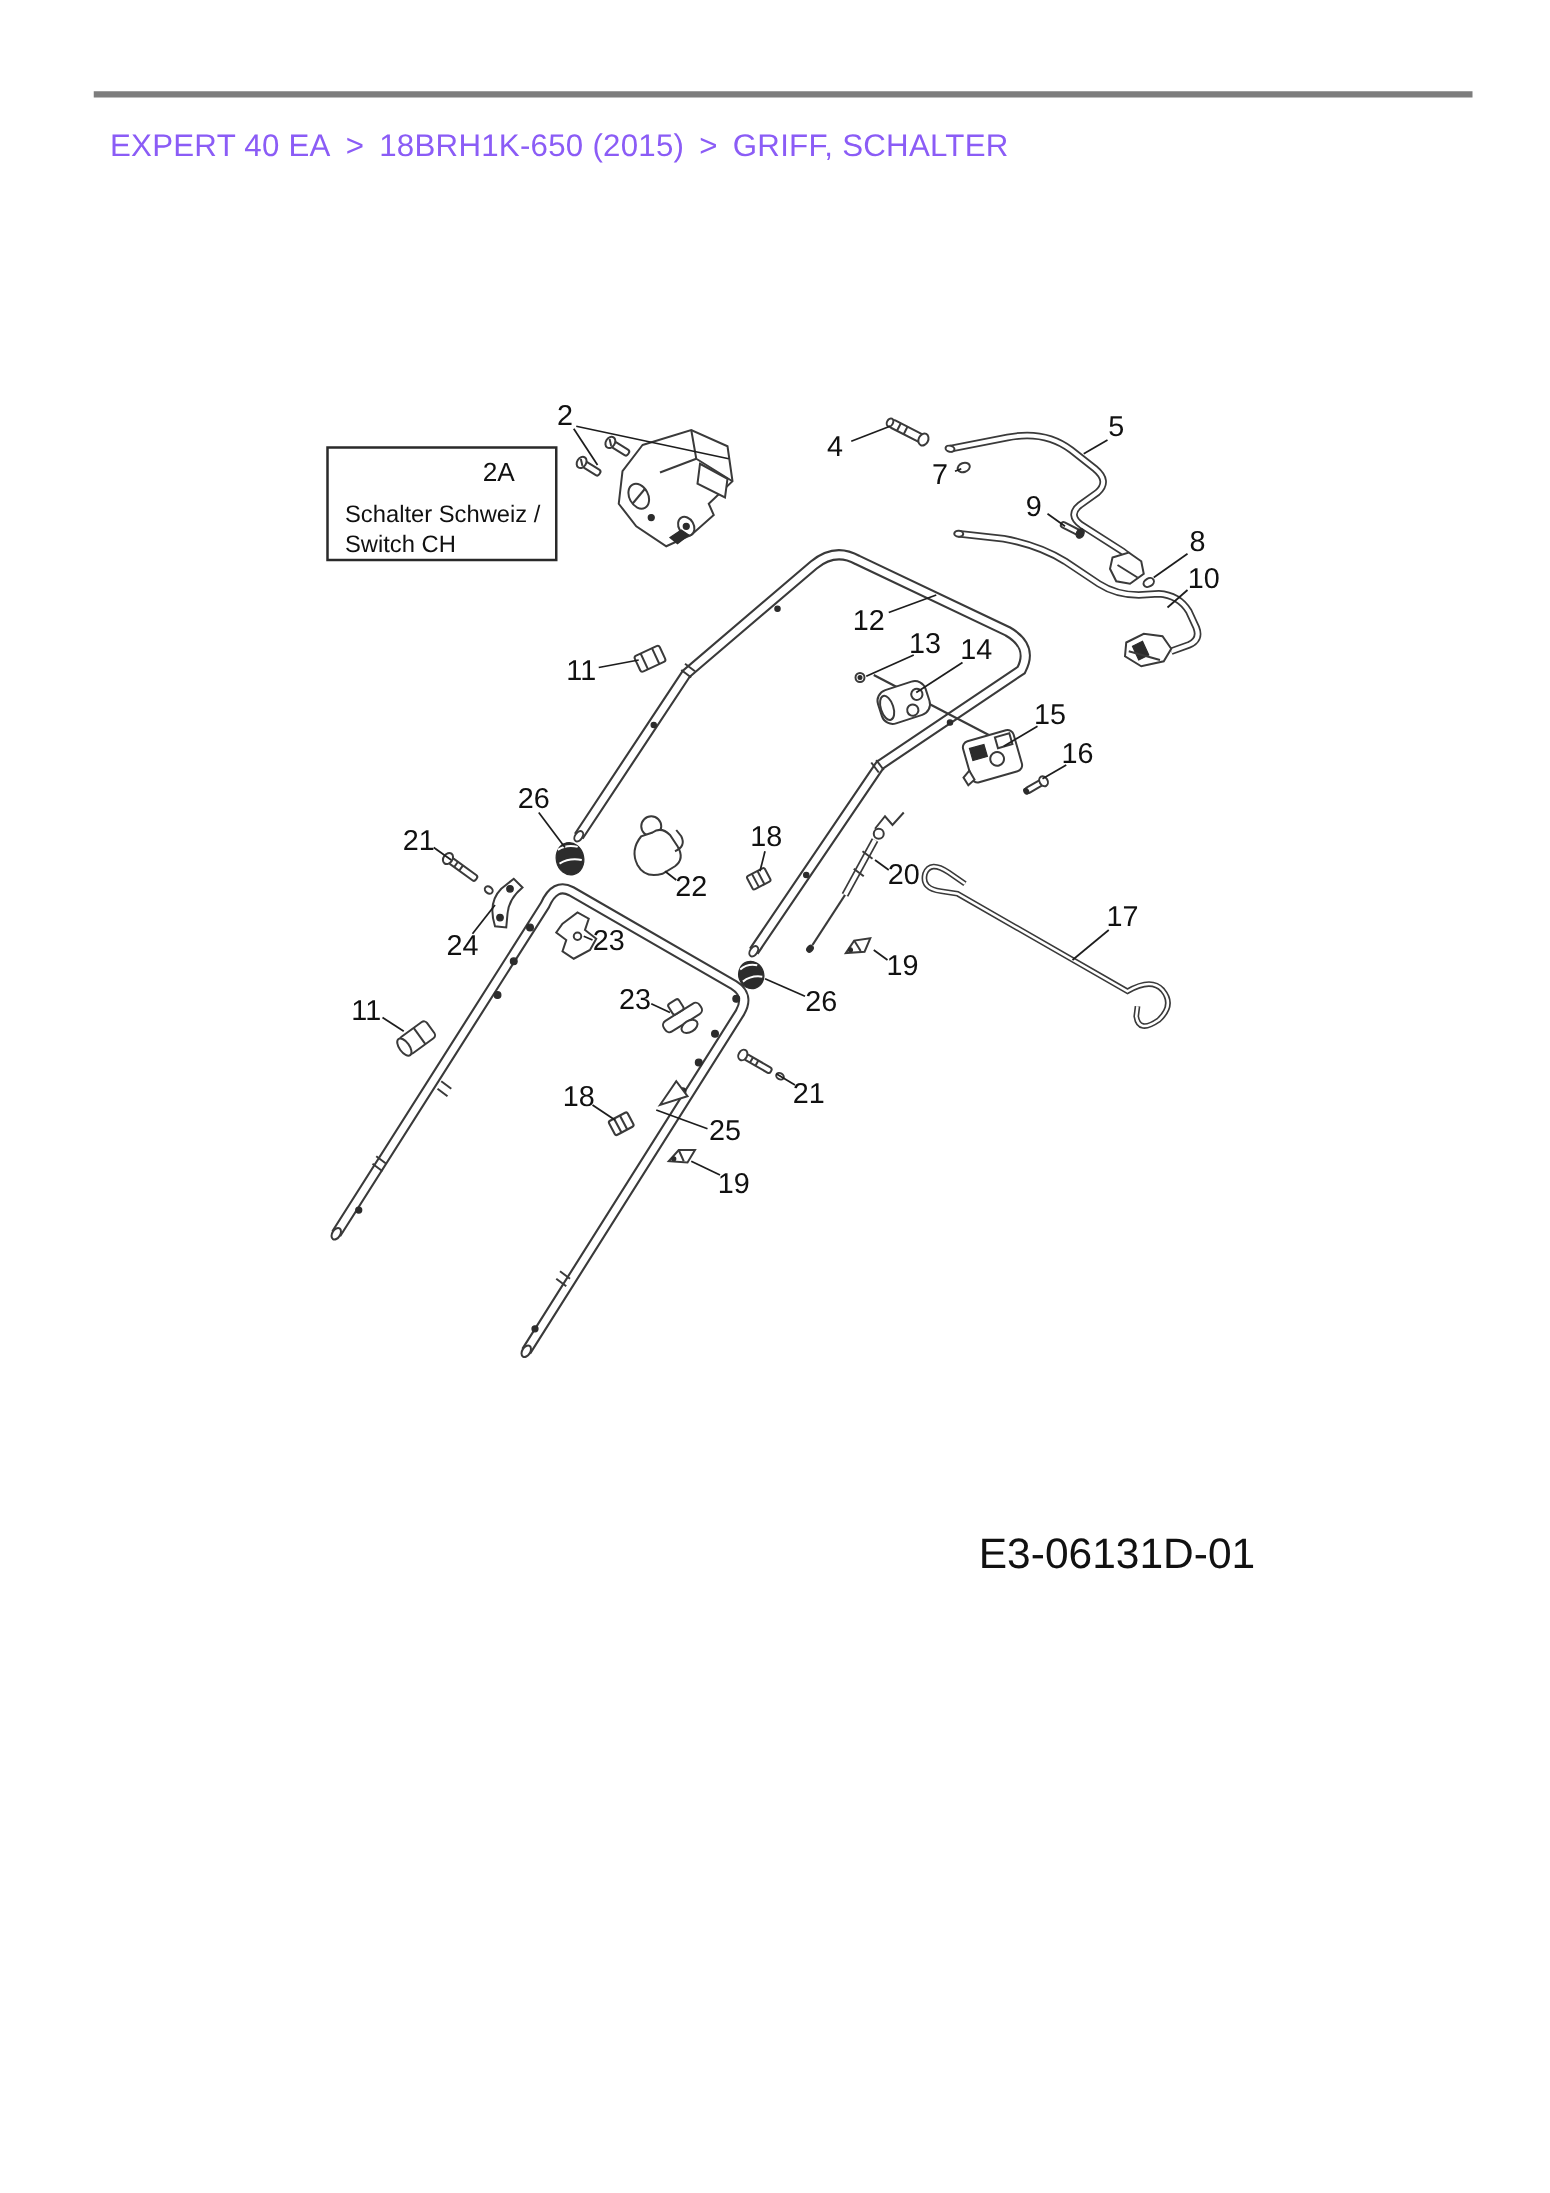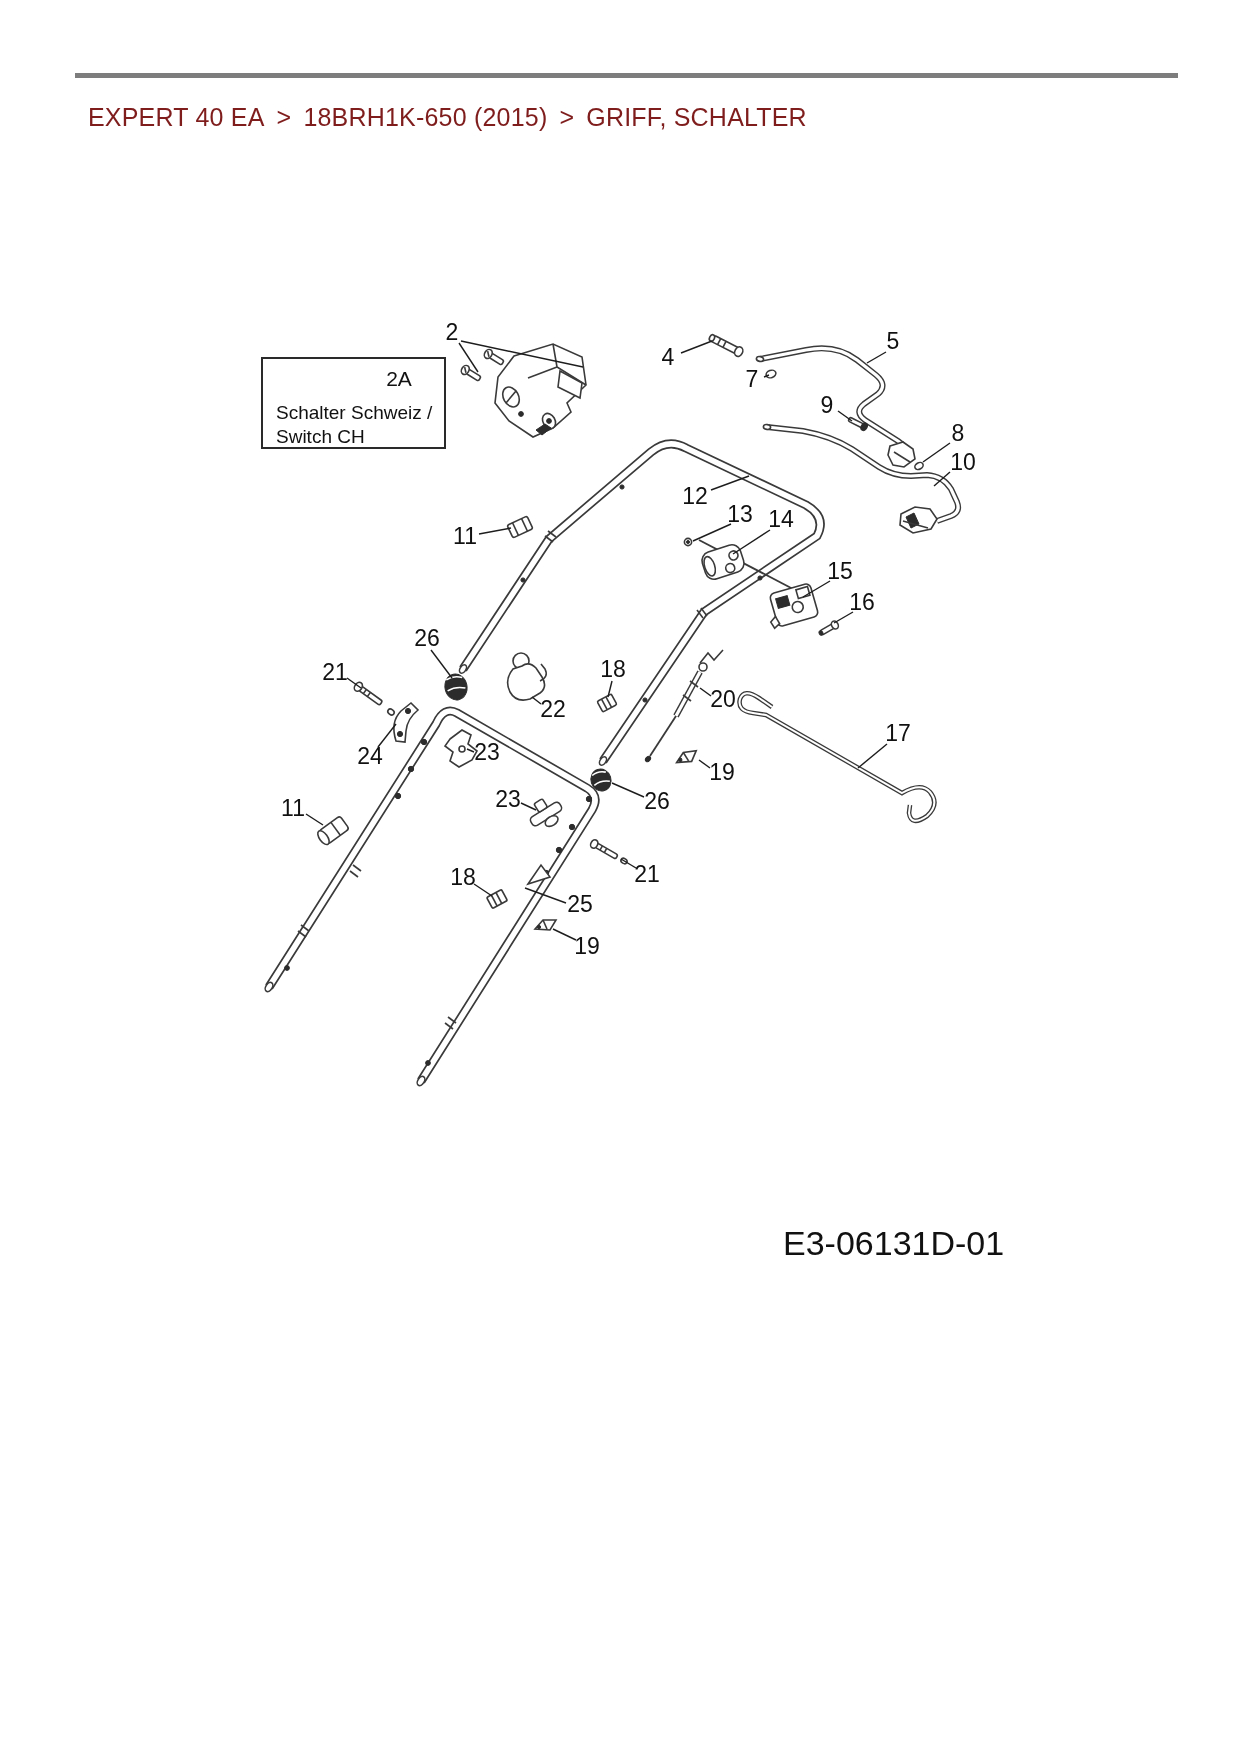--- a/index.html
+++ b/index.html
@@ -1,20 +1,20 @@
 <!DOCTYPE html>
 <html><head>
 <meta charset="utf-8">
 <style>
   html,body{margin:0;padding:0;background:#e8e8e8;}
   .page{position:relative;width:1240px;height:1754px;background:#ffffff;overflow:hidden;
         font-family:"Liberation Sans",sans-serif;color:#111;}
   .divider-bar{position:absolute;left:75px;top:73px;width:1103px;height:5px;background:#7d7d7d;}
   .breadcrumb{position:absolute;left:88px;top:103px;font-size:25px;letter-spacing:0.2px;
-              color:#7f1d1d;white-space:pre;}
+              color:#8b5cf6;white-space:pre;}
   .crumb-sep{margin:0 12px;}
   svg{position:absolute;left:0;top:0;}
   .tube-o{fill:none;stroke:#3a3a3a;stroke-width:9;}
   .tube-i{fill:none;stroke:#ffffff;stroke-width:5.6;}
   .cable-o{fill:none;stroke:#3a3a3a;stroke-width:6;}
   .cable-i{fill:none;stroke:#ffffff;stroke-width:3.2;}
   .rod-o{fill:none;stroke:#3a3a3a;stroke-width:4.6;}
   .rod-i{fill:none;stroke:#ffffff;stroke-width:2;}
   .ln{fill:none;stroke:#3a3a3a;stroke-width:1.6;}
   .thin{fill:none;stroke:#3a3a3a;stroke-width:1.8;}

